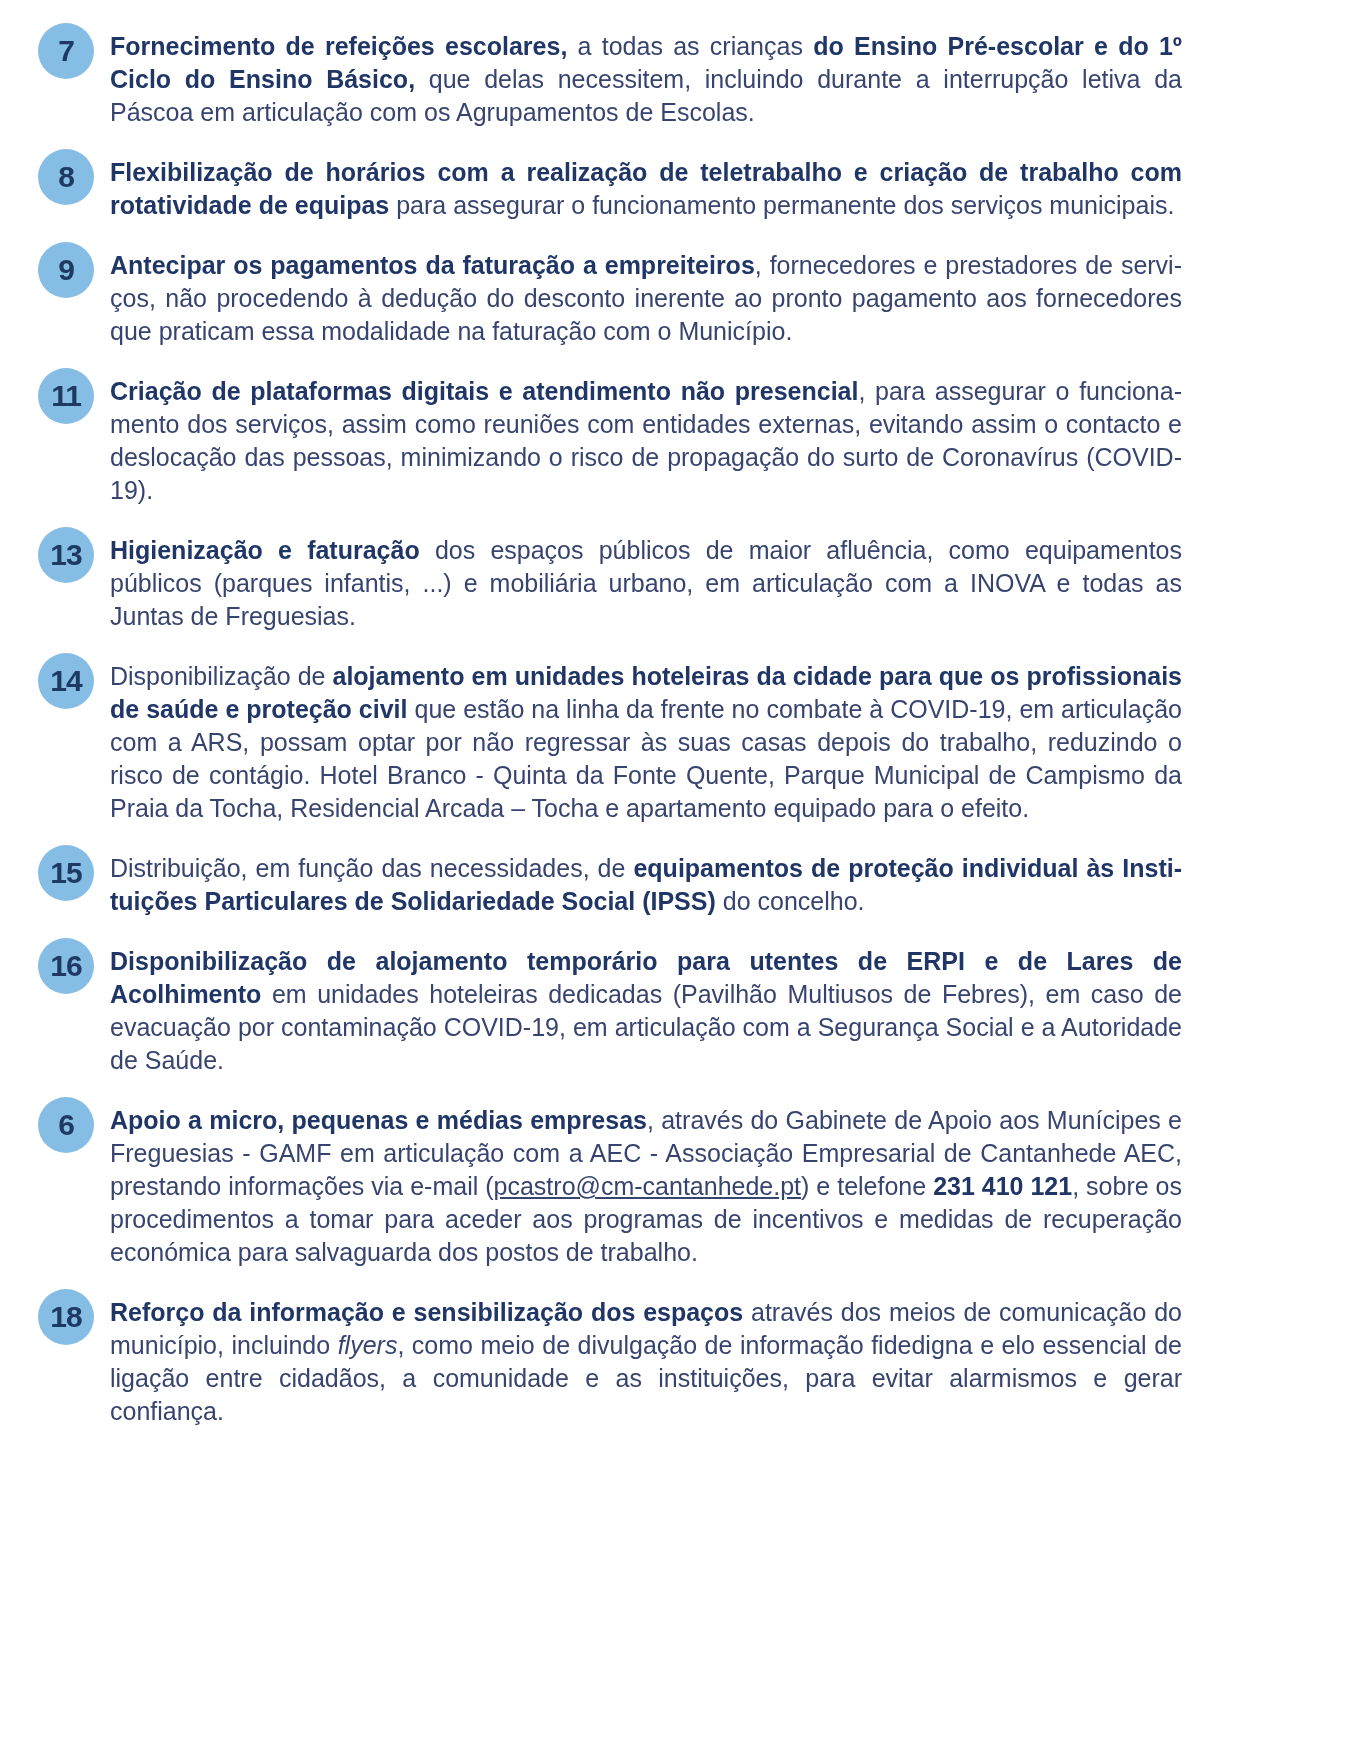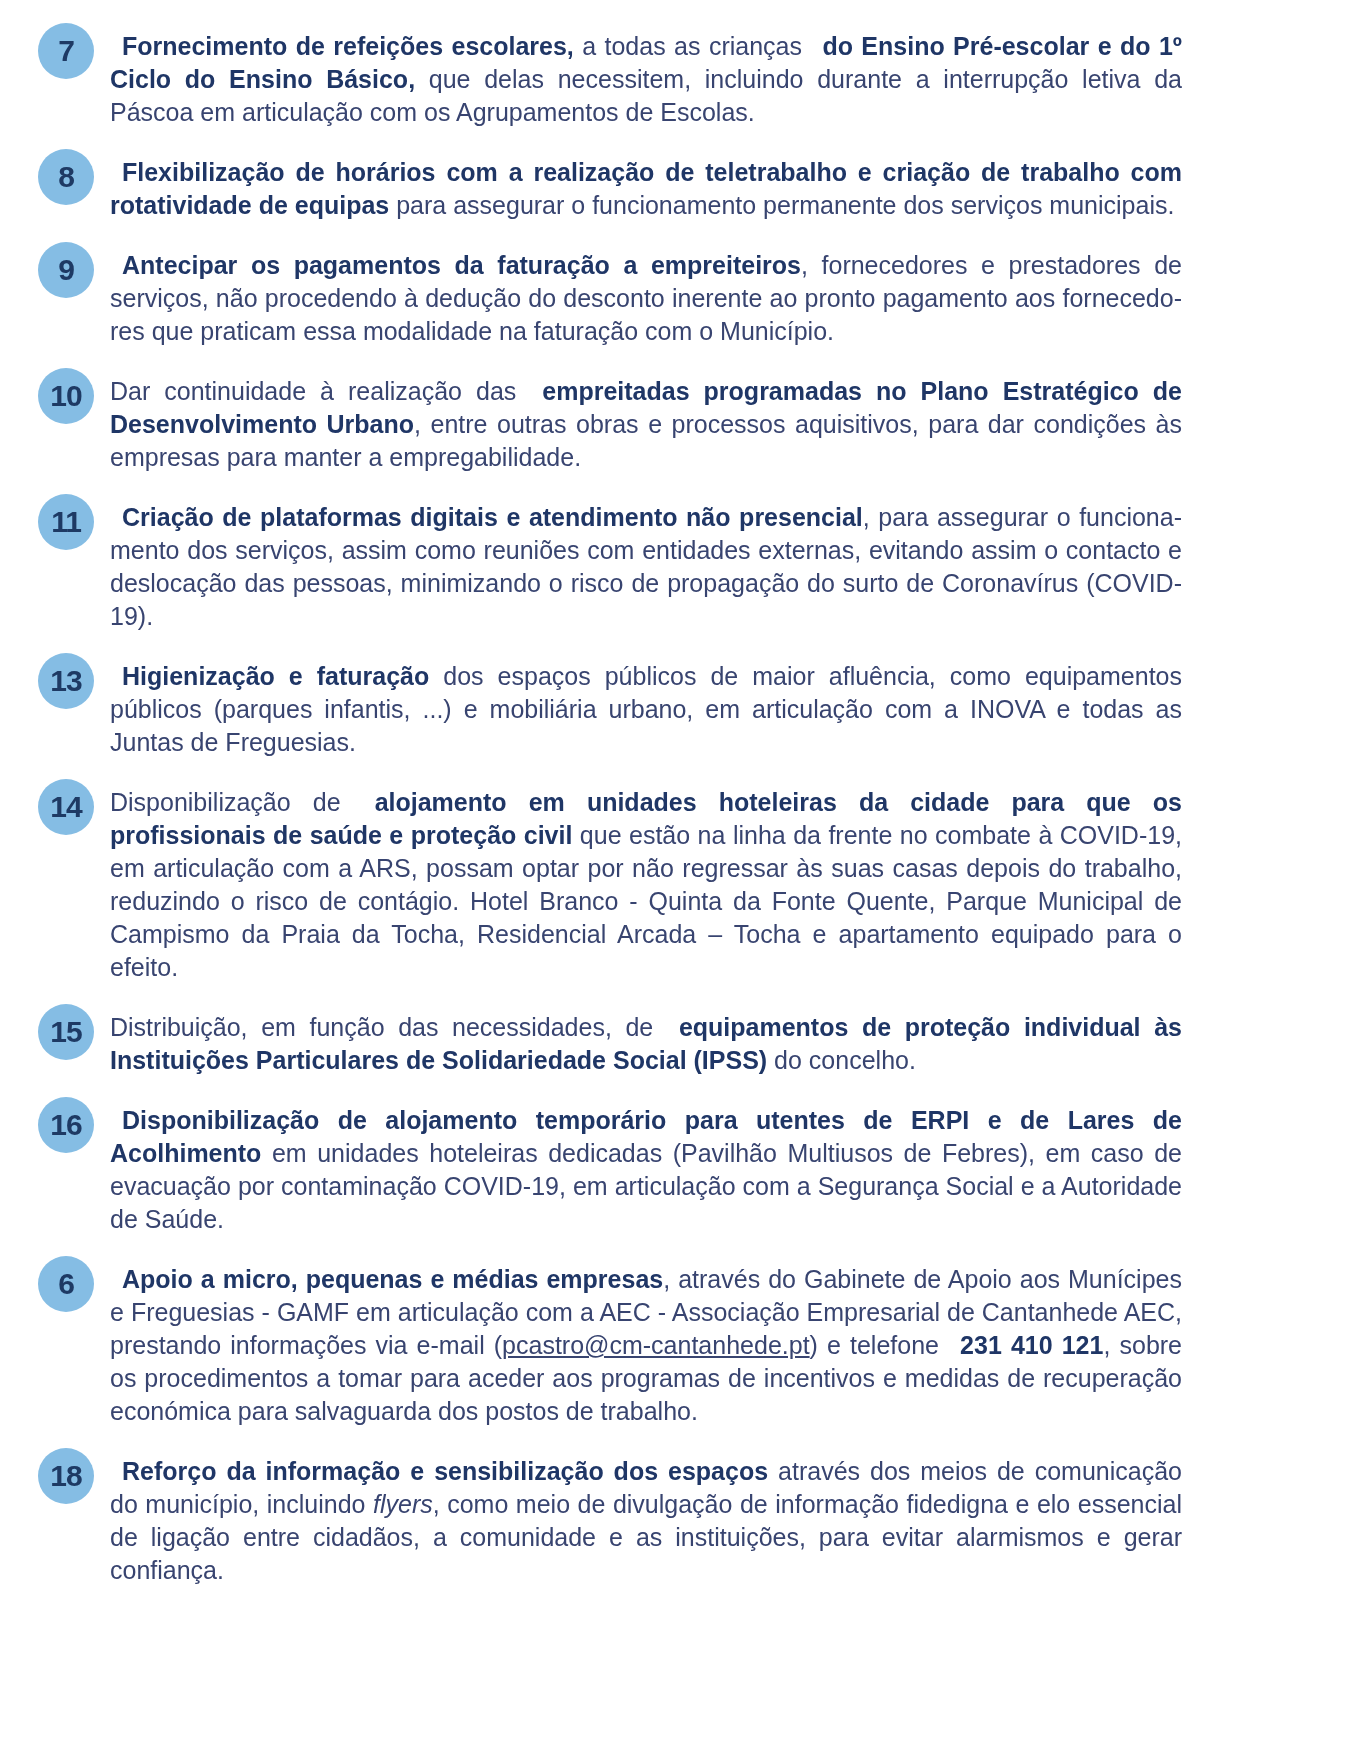--- a/index.html
+++ b/index.html
@@ -38,21 +38,21 @@
     display:flex;align-items:center;justify-content:center;
     letter-spacing:-1px;
   }
   .text{
     width:1072px;
     font-size:25px;
     line-height:33px;
     text-align:justify;
     color:var(--text);
   }
-  .text b{color:var(--bold);margin-left:12px;}
+  .text b{color:var(--bold);}
   .text i{font-style:italic;}
   .text a{color:inherit;}
 </style>
 </head>
 <body>
 
 <main class="page">
   <section>
   <div class="item">
     <div class="badge">7</div>
@@ -62,24 +62,20 @@
   <div class="item">
     <div class="badge">8</div>
     <p class="text"><b>Flexibilização de horários com a realização de teletrabalho e criação de trabalho com rota­tividade de equipas</b> para assegurar o funcionamento permanente dos serviços municipais.</p>
   </div>
 
   <div class="item">
     <div class="badge">9</div>
     <p class="text"><b>Antecipar os pagamentos da faturação a empreiteiros</b>, fornecedores e prestadores de servi­ços, não procedendo à dedução do desconto inerente ao pronto pagamento aos fornecedo­res que praticam essa modalidade na faturação com o Município.</p>
   </div>
 
-  <div class="item">
-    <div class="badge">10</div>
-    <p class="text">Dar continuidade à realização das <b>empreitadas programadas no Plano Estratégico de Desen­volvimento Urbano</b>, entre outras obras e processos aquisitivos, para dar condições às empresas para manter a empregabilidade.</p>
-  </div>
 
   <div class="item">
     <div class="badge">11</div>
     <p class="text"><b>Criação de plataformas digitais e atendimento não presencial</b>, para assegurar o funciona­mento dos serviços, assim como reuniões com entidades externas, evitando assim o contac­to e deslocação das pessoas, minimizando o risco de propagação do surto de Coronavírus (COVID-19).</p>
   </div>
 
 
   <div class="item">
     <div class="badge">13</div>
     <p class="text"><b>Higienização e faturação</b> dos espaços públicos de maior afluência, como equipamentos públicos (parques infantis, ...) e mobiliária urbano, em articulação com a INOVA e todas as Juntas de Freguesias.</p>

